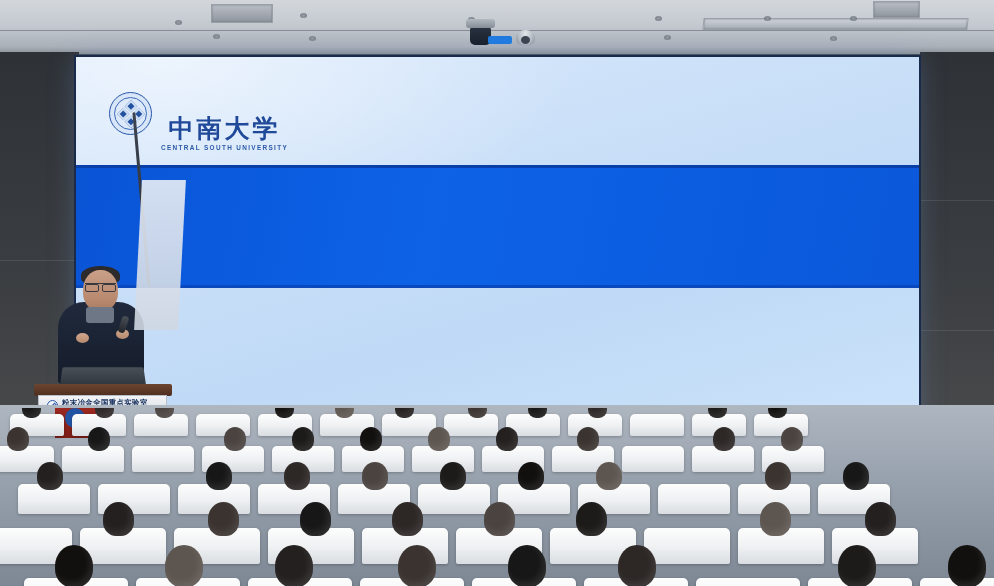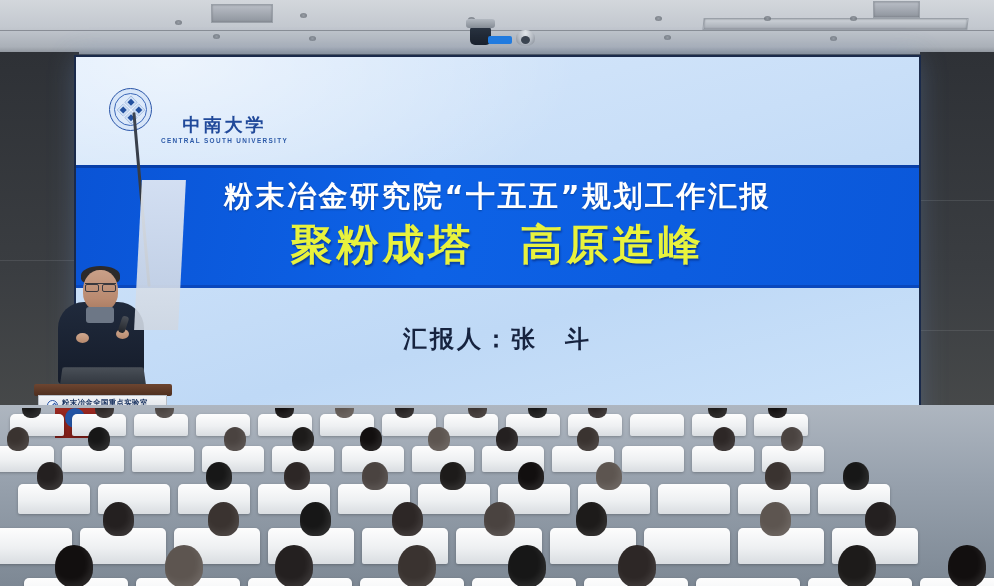--- a/index.html
+++ b/index.html
@@ -56,21 +56,21 @@
     border:1.6px solid #2a55a8; background:radial-gradient(circle,#e8f1fd 0%, #cfe0f6 100%); }
   .emblem:before { content:""; position:absolute; inset:4px; border-radius:50%; border:1px solid #3b67b8; }
   .emblem-knot { position:absolute; left:50%; top:50%; width:20px; height:20px;
     transform:translate(-50%,-50%) rotate(45deg); }
   .emblem-knot span { position:absolute; background:#24519f; }
   .emblem-knot .a { left:0; top:0; width:9px; height:9px; box-shadow:inset 0 0 0 2px #cfe0f6; }
   .emblem-knot .b { right:0; top:0; width:9px; height:9px; box-shadow:inset 0 0 0 2px #cfe0f6; }
   .emblem-knot .c { left:0; bottom:0; width:9px; height:9px; box-shadow:inset 0 0 0 2px #cfe0f6; }
   .emblem-knot .d { right:0; bottom:0; width:9px; height:9px; box-shadow:inset 0 0 0 2px #cfe0f6; }
   .logo-text { display:flex; flex-direction:column; align-items:center; }
-  .logo-cn { font-size:18px; font-weight:bold; color:#20499a; letter-spacing:3px; line-height:1.05;
+  .logo-cn { font-size:25px; font-weight:bold; color:#20499a; letter-spacing:3px; line-height:1.05;
     font-family:"DejaVu Sans","Liberation Sans",sans-serif;margin-top:40px; }
   .logo-en { font-size:6.4px; font-weight:bold; color:#2d5aa8; letter-spacing:1.35px; margin-top:2px; }
 
   
   .band { position:absolute; left:0; top:108px; width:100%; height:123px;
     background:linear-gradient(100deg,#0a54d6 0%, #0d62e6 42%, #0b58da 100%); }
   .band:before { content:""; position:absolute; left:0; top:0; width:100%; height:3px; background:#083fa8; }
   .band:after  { content:""; position:absolute; left:0; bottom:0; width:100%; height:3px; background:#0a48bd; }
   .band-l1 { position:absolute; left:0; right:0; top:12px; text-align:center;
     font-family:"DejaVu Sans","Liberation Sans",sans-serif;
@@ -202,25 +202,22 @@
               <span class="d"></span>
             </div>
         </div>
         <div class="logo-text">
           <div class="logo-cn">中南大学</div>
           <div class="logo-en">CENTRAL SOUTH UNIVERSITY</div>
         </div>
       </div>
 
       <div class="band">
-        <div class="band-l1">粉末冶金研究院“十五五”规划工作汇报</div>
-        <div class="band-l2">聚粉成塔　高原造峰</div>
       </div>
 
-      <div class="presenter">汇报人：张　斗</div>
       <div class="datetext">2026年1月31日</div>
     </div>
   </div>
 
   <div class="podium-wrap">
     <div class="speaker-body"></div>
     <div class="speaker-hair"></div>
     <div class="speaker-head"></div>
     <div class="speaker-glasses"></div>
     <div class="speaker-collar"></div>

